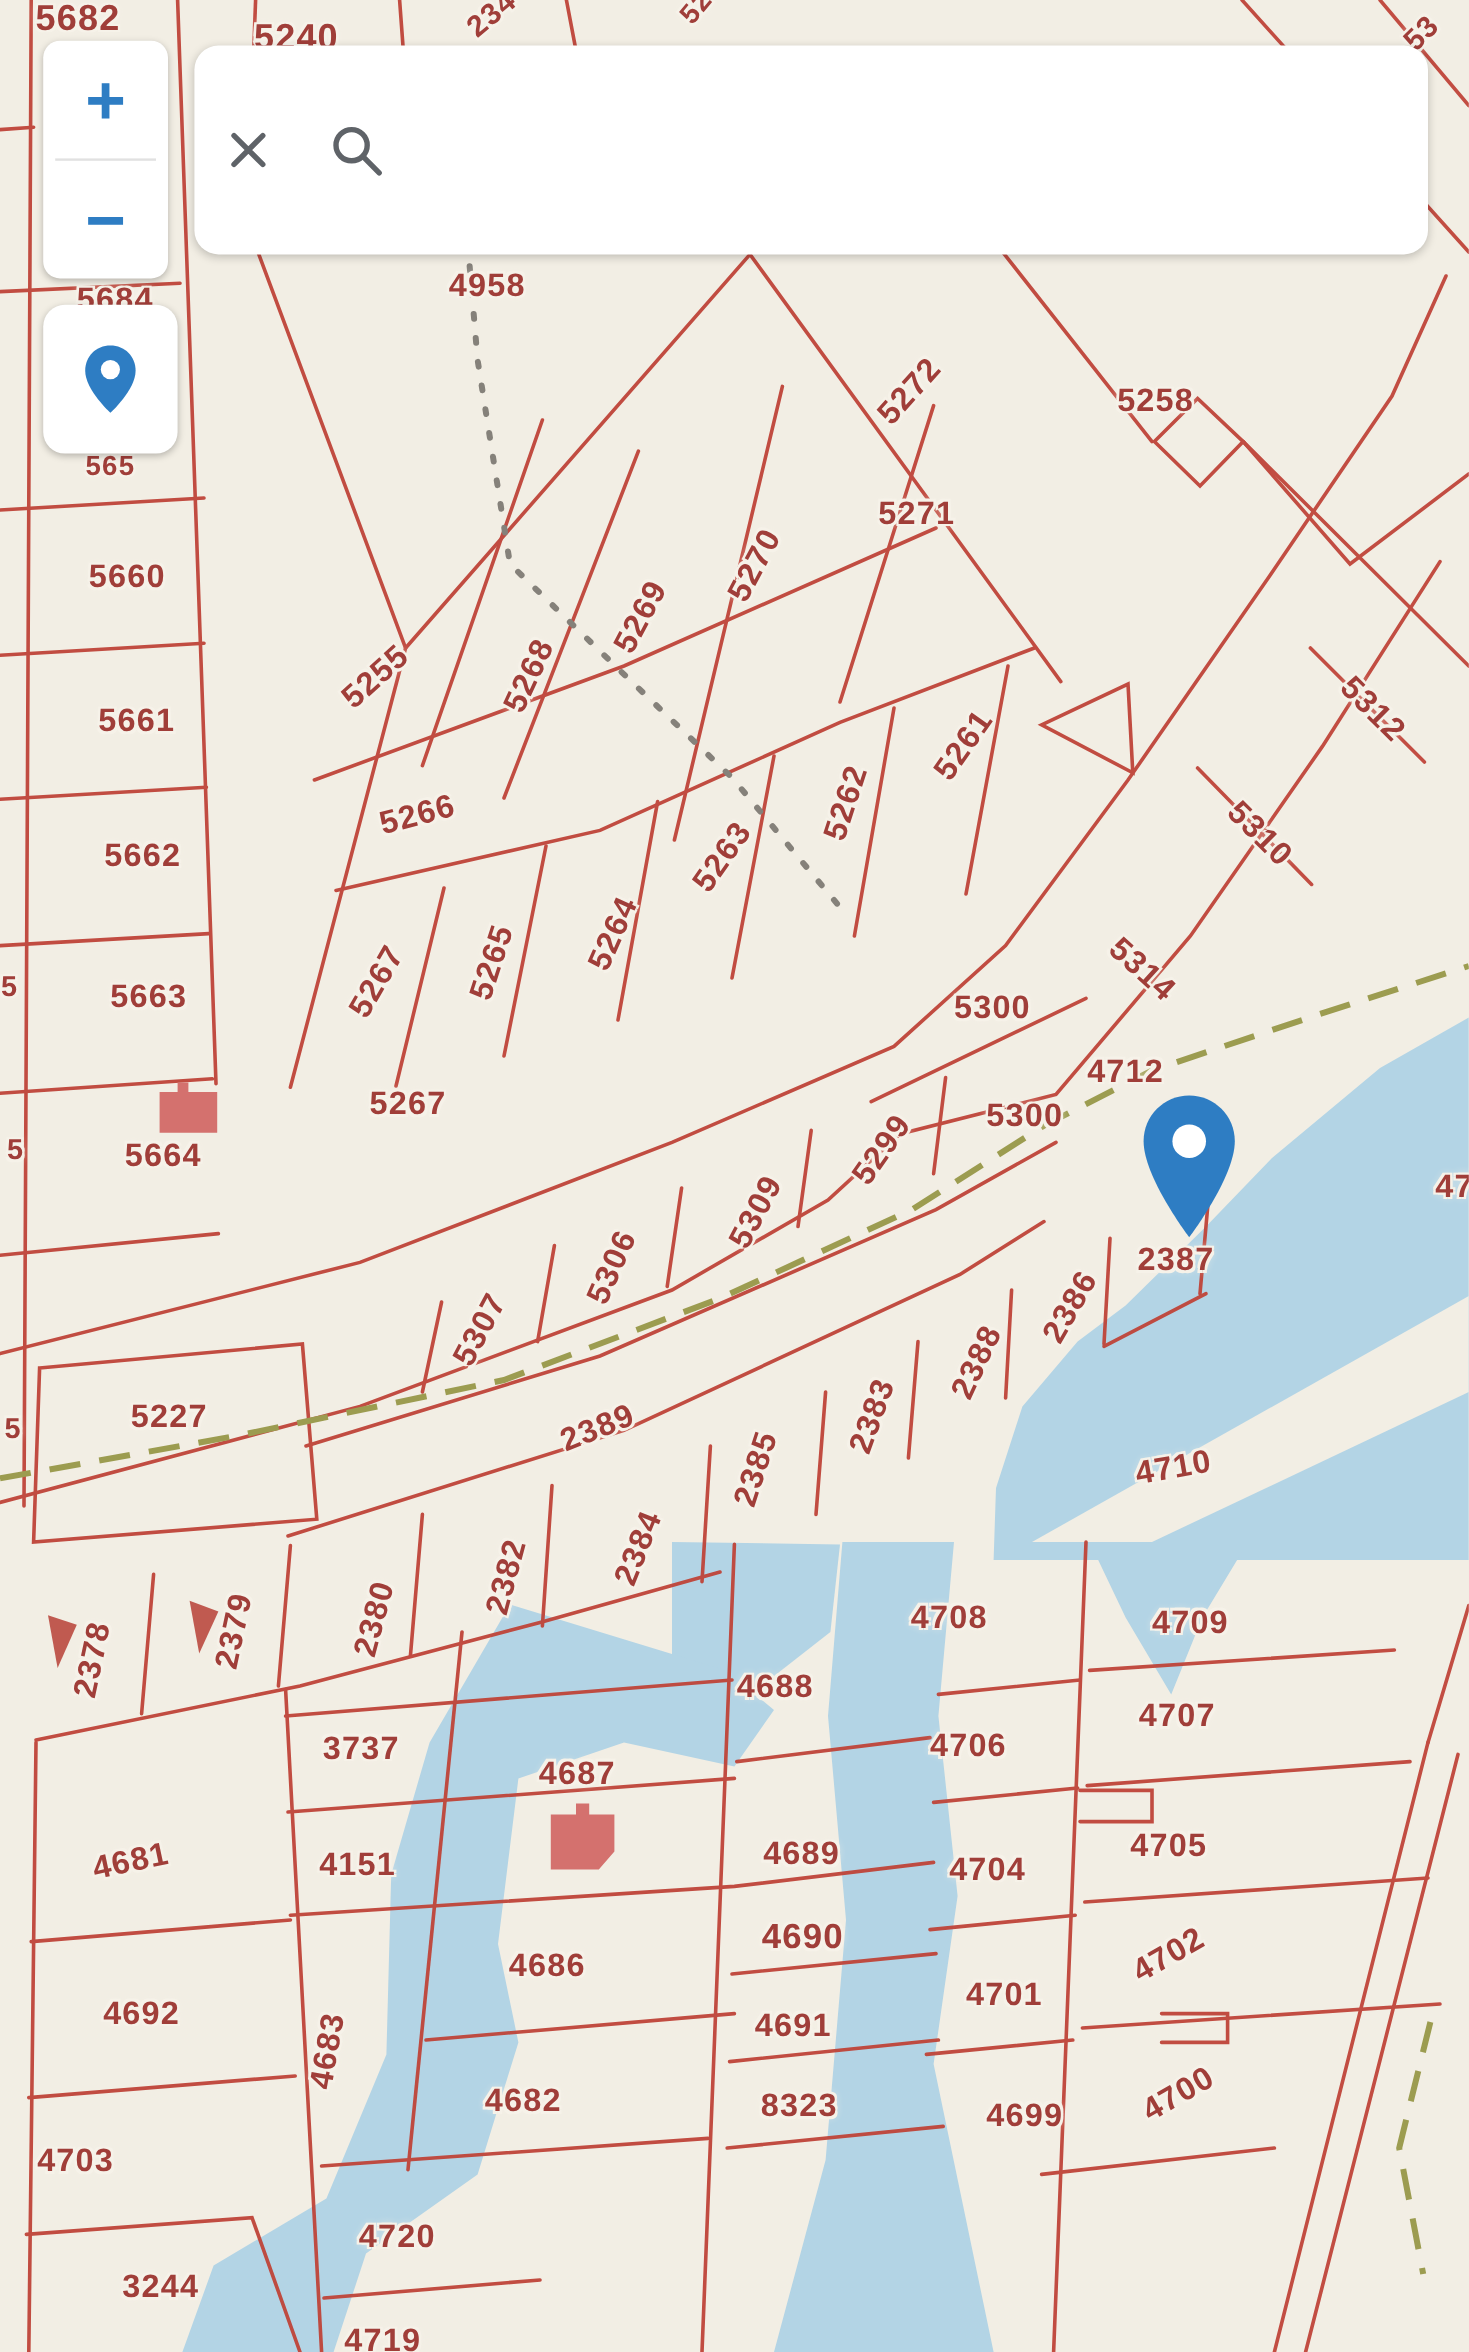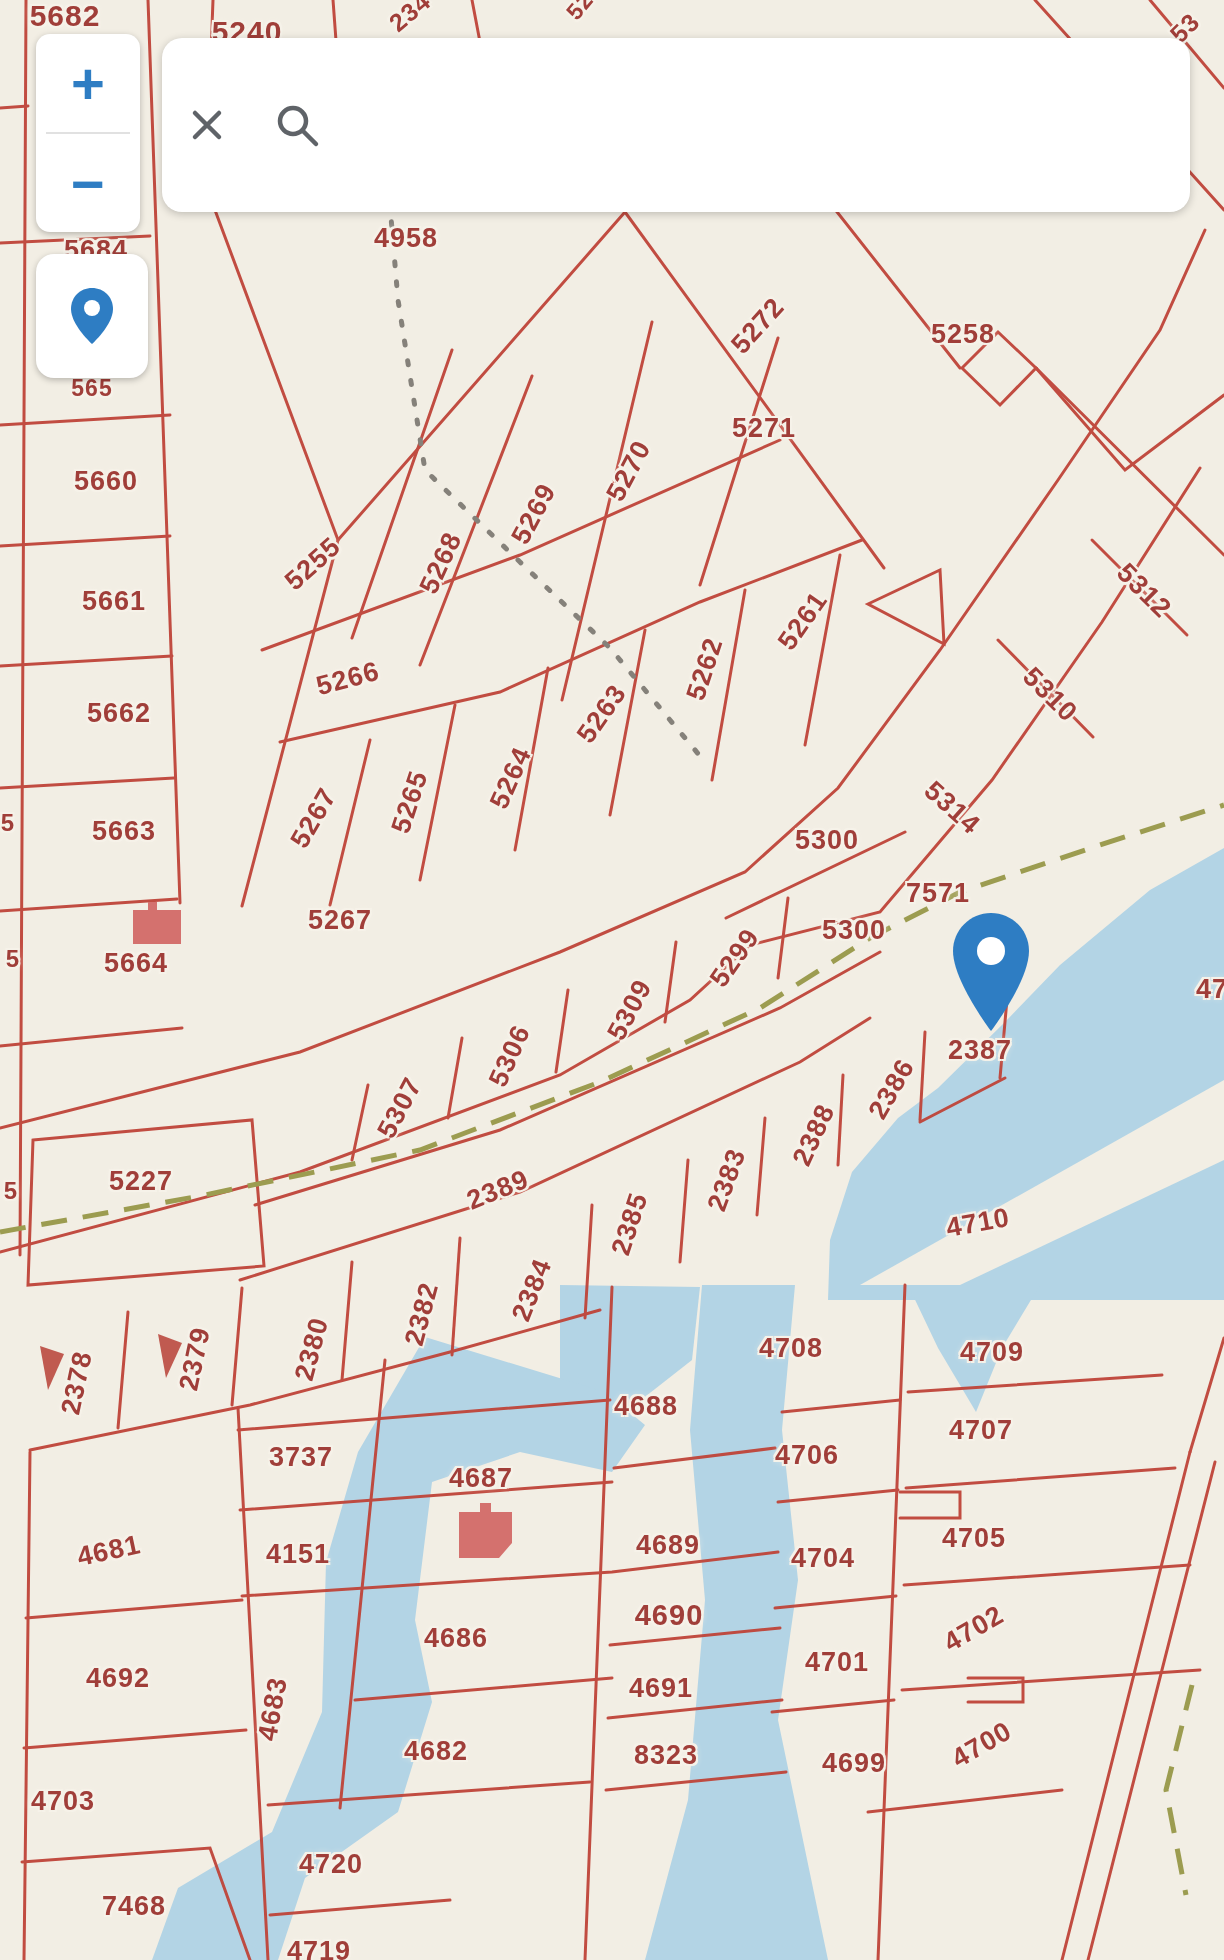--- a/index.html
+++ b/index.html
@@ -235,21 +235,21 @@
       <span class="plabel" style="left: 980px; top: 1050px; font-size: 27px; transform: translate(-50%, -50%) rotate(0deg);">2387</span>
       <span class="plabel" style="left: 892px; top: 1089px; font-size: 27px; transform: translate(-50%, -50%) rotate(-60deg);">2386</span>
       <span class="plabel" style="left: 814px; top: 1135px; font-size: 27px; transform: translate(-50%, -50%) rotate(-65deg);">2388</span>
       <span class="plabel" style="left: 727px; top: 1180px; font-size: 27px; transform: translate(-50%, -50%) rotate(-70deg);">2383</span>
       <span class="plabel" style="left: 630px; top: 1224px; font-size: 27px; transform: translate(-50%, -50%) rotate(-72deg);">2385</span>
       <span class="plabel" style="left: 532px; top: 1290px; font-size: 27px; transform: translate(-50%, -50%) rotate(-68deg);">2384</span>
       <span class="plabel" style="left: 422px; top: 1314px; font-size: 27px; transform: translate(-50%, -50%) rotate(-75deg);">2382</span>
       <span class="plabel" style="left: 312px; top: 1349px; font-size: 27px; transform: translate(-50%, -50%) rotate(-75deg);">2380</span>
       <span class="plabel" style="left: 195px; top: 1359px; font-size: 27px; transform: translate(-50%, -50%) rotate(-78deg);">2379</span>
       <span class="plabel" style="left: 77px; top: 1383px; font-size: 27px; transform: translate(-50%, -50%) rotate(-78deg);">2378</span>
-      <span class="plabel" style="left: 938px; top: 893px; font-size: 27px; transform: translate(-50%, -50%) rotate(0deg);">7571</span>
+      <span class="plabel" style="left: 938px; top: 893px; font-size: 27px; transform: translate(-50%, -50%) rotate(0deg);">4712</span>
       <span class="plabel" style="left: 1212px; top: 989px; font-size: 27px; transform: translate(-50%, -50%) rotate(0deg);">47</span>
       <span class="plabel" style="left: 978px; top: 1223px; font-size: 27px; transform: translate(-50%, -50%) rotate(-10deg);">4710</span>
       <span class="plabel" style="left: 791px; top: 1348px; font-size: 27px; transform: translate(-50%, -50%) rotate(0deg);">4708</span>
       <span class="plabel" style="left: 992px; top: 1352px; font-size: 27px; transform: translate(-50%, -50%) rotate(0deg);">4709</span>
       <span class="plabel" style="left: 646px; top: 1406px; font-size: 27px; transform: translate(-50%, -50%) rotate(0deg);">4688</span>
       <span class="plabel" style="left: 981px; top: 1430px; font-size: 27px; transform: translate(-50%, -50%) rotate(0deg);">4707</span>
       <span class="plabel" style="left: 807px; top: 1455px; font-size: 27px; transform: translate(-50%, -50%) rotate(0deg);">4706</span>
       <span class="plabel" style="left: 301px; top: 1457px; font-size: 27px; transform: translate(-50%, -50%) rotate(0deg);">3737</span>
       <span class="plabel" style="left: 481px; top: 1478px; font-size: 27px; transform: translate(-50%, -50%) rotate(0deg);">4687</span>
       <span class="plabel" style="left: 668px; top: 1545px; font-size: 27px; transform: translate(-50%, -50%) rotate(0deg);">4689</span>
@@ -263,21 +263,21 @@
       <span class="plabel" style="left: 837px; top: 1662px; font-size: 27px; transform: translate(-50%, -50%) rotate(0deg);">4701</span>
       <span class="plabel" style="left: 118px; top: 1678px; font-size: 27px; transform: translate(-50%, -50%) rotate(0deg);">4692</span>
       <span class="plabel" style="left: 661px; top: 1688px; font-size: 27px; transform: translate(-50%, -50%) rotate(0deg);">4691</span>
       <span class="plabel" style="left: 273px; top: 1709px; font-size: 27px; transform: translate(-50%, -50%) rotate(-80deg);">4683</span>
       <span class="plabel" style="left: 982px; top: 1745px; font-size: 27px; transform: translate(-50%, -50%) rotate(-30deg);">4700</span>
       <span class="plabel" style="left: 436px; top: 1751px; font-size: 27px; transform: translate(-50%, -50%) rotate(0deg);">4682</span>
       <span class="plabel" style="left: 666px; top: 1755px; font-size: 27px; transform: translate(-50%, -50%) rotate(0deg);">8323</span>
       <span class="plabel" style="left: 854px; top: 1763px; font-size: 27px; transform: translate(-50%, -50%) rotate(0deg);">4699</span>
       <span class="plabel" style="left: 63px; top: 1801px; font-size: 27px; transform: translate(-50%, -50%) rotate(0deg);">4703</span>
       <span class="plabel" style="left: 331px; top: 1864px; font-size: 27px; transform: translate(-50%, -50%) rotate(0deg);">4720</span>
-      <span class="plabel" style="left: 134px; top: 1906px; font-size: 27px; transform: translate(-50%, -50%) rotate(0deg);">7468</span>
+      <span class="plabel" style="left: 134px; top: 1906px; font-size: 27px; transform: translate(-50%, -50%) rotate(0deg);">3244</span>
       <span class="plabel" style="left: 319px; top: 1951px; font-size: 27px; transform: translate(-50%, -50%) rotate(0deg);">4719</span>
     </div>
 
   <div class="marker">
     <svg width="80" height="122" viewBox="0 0 80 122">
       <path d="M40,2 C19,2 2,19 2,40 c0,30 38,80 38,80 s38,-50 38,-80 C78,19 61,2 40,2 z" fill="#2e7dc3"></path>
       <circle cx="40" cy="40" r="14" fill="#ffffff"></circle>
     </svg>
   </div>
 </div>

